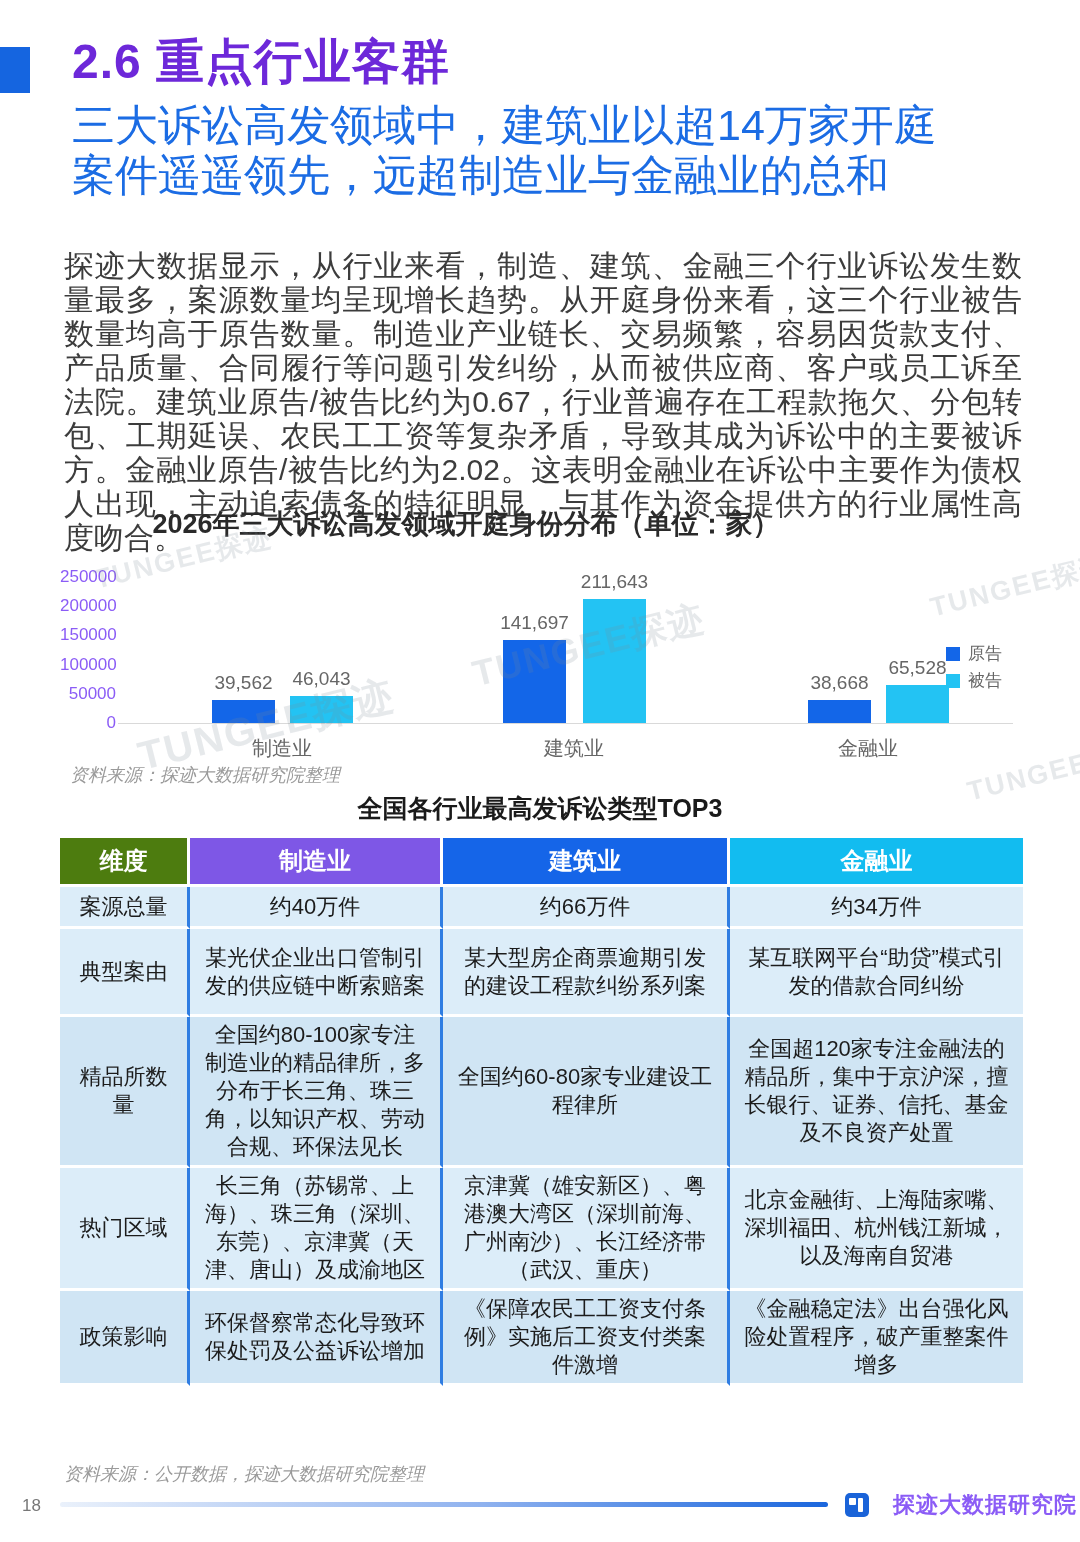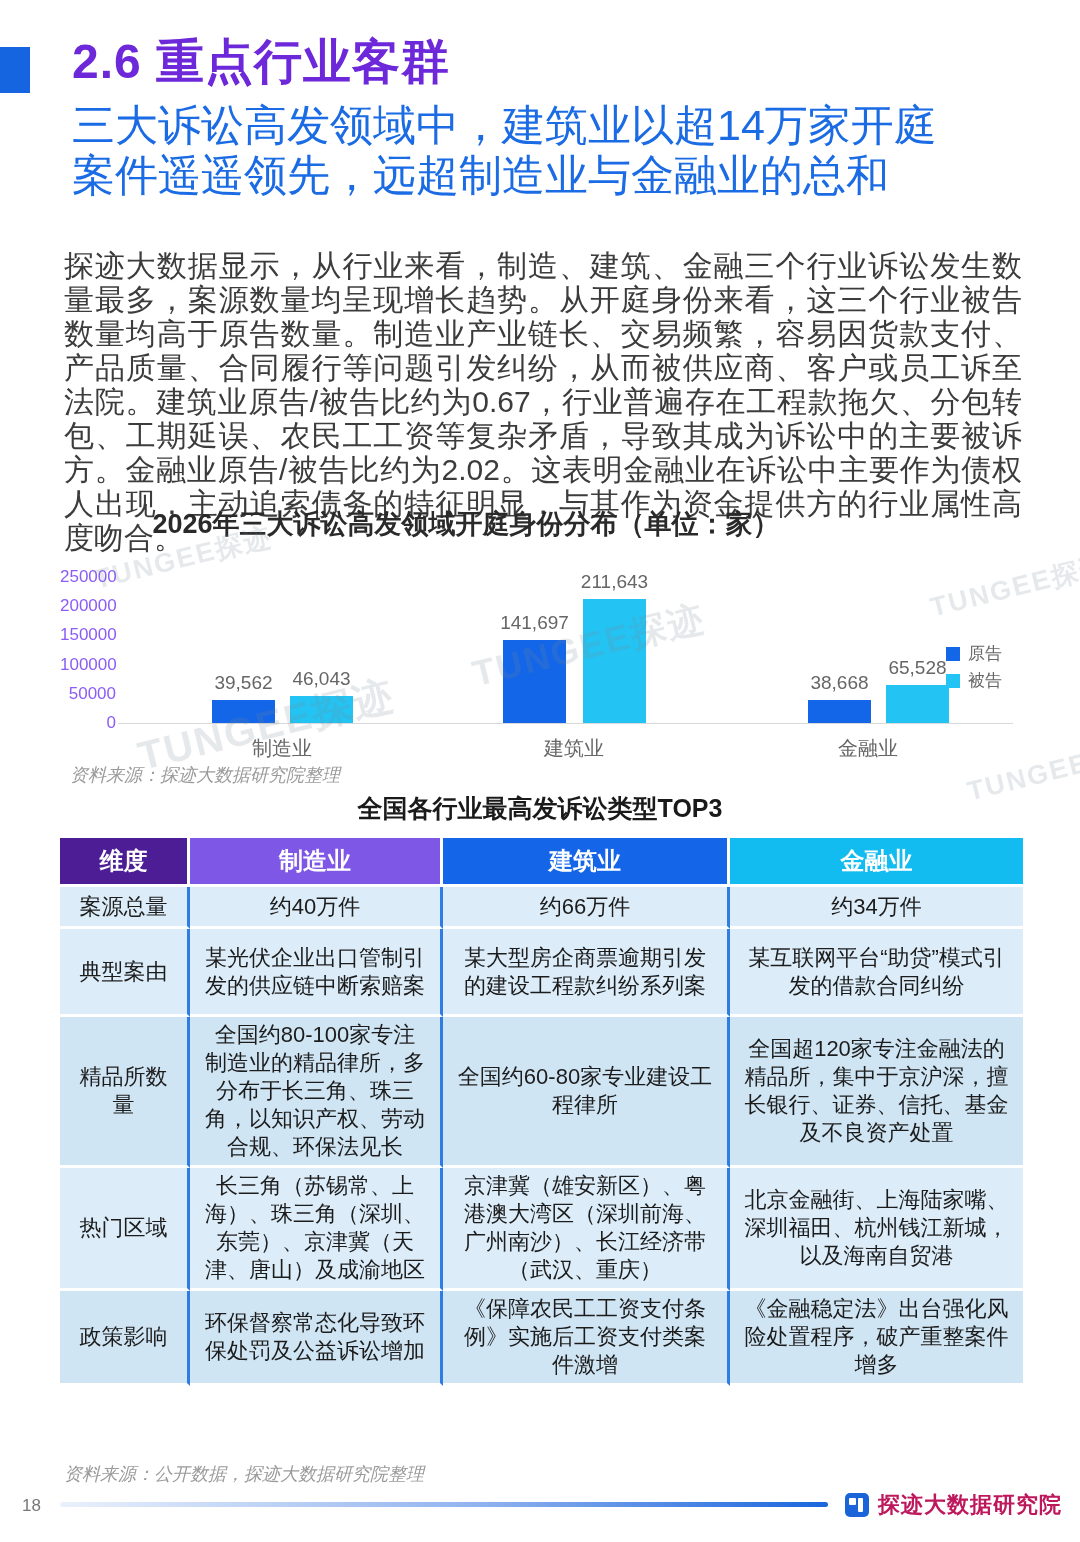--- a/index.html
+++ b/index.html
@@ -75,21 +75,21 @@
   .footer-brand{position:absolute;left:845px;top:1490px;display:flex;align-items:center;}
   .tungee-logo{
     width:24px;height:24px;background:#1a63d8;border-radius:5px;position:relative;flex:0 0 auto;
   }
   .tungee-logo::before{
     content:"";position:absolute;left:4px;top:5px;width:7px;height:7px;background:#fff;border-radius:1px;
   }
   .tungee-logo::after{
     content:"";position:absolute;left:13px;top:5px;width:5px;height:14px;background:#fff;border-radius:1px;
   }
-  .brand-text{margin-left:9px;font-size:22px;font-weight:bold;color:#be185d;letter-spacing:1px;}
+  .brand-text{margin-left:24px;font-size:22px;font-weight:bold;color:#8b5cf6;letter-spacing:1px;}
   
   .wm{
     position:absolute;color:#7c8896;opacity:0.18;font-weight:bold;white-space:nowrap;
     transform:rotate(-14deg);letter-spacing:2px;pointer-events:none;z-index:6;
   }
   .wm1{left:92px;top:540px;font-size:27px;}
   .wm2{left:928px;top:568px;font-size:27px;}
   .wm3{left:470px;top:622px;font-size:36px;}
   .wm4{left:135px;top:698px;font-size:40px;}
   .wm5{left:965px;top:752px;font-size:27px;}
@@ -143,21 +143,21 @@
 <h3 class="table-title">全国各行业最高发诉讼类型TOP3</h3>
 <table id="industry-table">
     <colgroup>
       <col style="width: 130px;">
       <col style="width: 253px;">
       <col style="width: 287px;">
       <col style="width: 293px;">
     </colgroup>
     <thead>
       <tr>
-        <th style="background: #4c1d95;">维度</th>
+        <th style="background: #4d7c0f;">维度</th>
         <th style="background: rgb(126, 87, 230);">制造业</th>
         <th style="background: rgb(21, 101, 232);">建筑业</th>
         <th style="background: rgb(18, 188, 240);">金融业</th>
       </tr>
     </thead>
     <tbody>
       <tr class="row-even" style="height: 42px; padding-left: 40px;">
         <td>案源总量</td>
         <td>约40万件</td>
         <td>约66万件</td>

